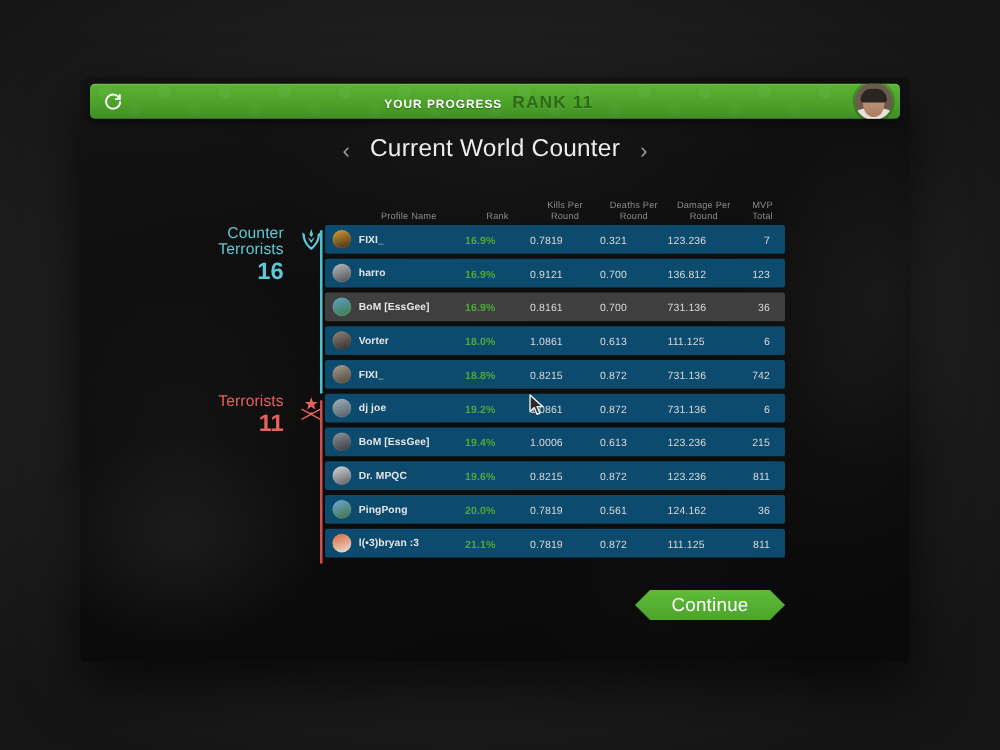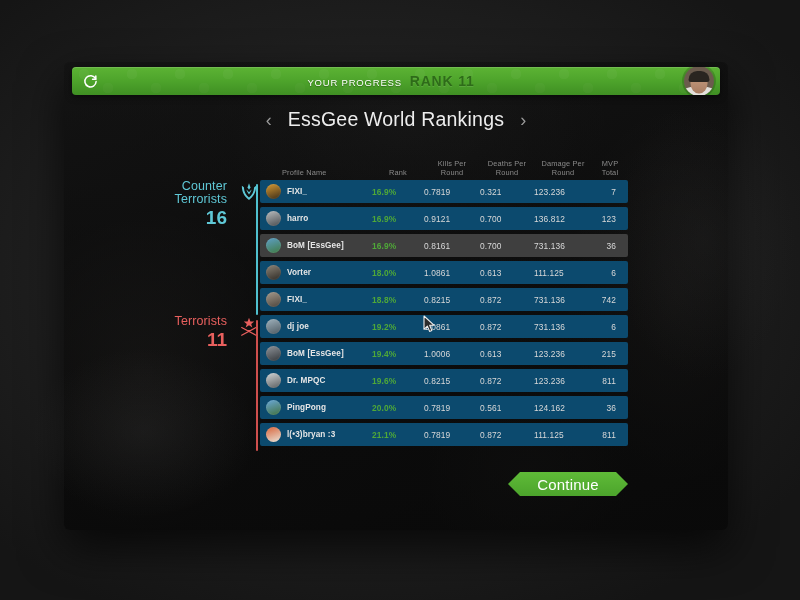--- a/index.html
+++ b/index.html
@@ -98,21 +98,21 @@
     position: relative;
     z-index: 2;
     flex: 1;
     display: flex;
     align-items: baseline;
     justify-content: center;
     gap: 8px;
   }
   #progress-title {
     font-size: 9.5px;
-    font-weight: normal;
+    font-weight: bold;
     letter-spacing: .8px;
     color: #ffffff;
     text-shadow: 0 1px 1px rgba(0,0,0,.35);
   }
   #progress-rank {
     font-size: 14px;
     font-weight: bold;
     letter-spacing: .8px;
     color: #2e6b19;
     text-shadow: 0 1px 0 rgba(255,255,255,.10);
@@ -236,21 +236,21 @@
     display: flex;
     align-items: flex-end;
     height: 30px;
     padding-bottom: 3px;
     color: #8a8a8a;
     font-size: 7.4px;
     line-height: 9px;
     letter-spacing: .15px;
   }
   .table-head .th { text-align: center; }
-  .table-head .th-name { text-align: left; }
+  .table-head .th-name { text-align: center; }
 
   .col-name   { width: 112px; padding-left: 22px; }
   .col-rank   { width: 52px; }
   .col-kpr    { width: 56px; }
   .col-dpr    { width: 54px; }
   .col-dmg    { width: 58px; }
   .col-mvp    { width: 36px; }
 
   .row {
     display: flex;
@@ -343,21 +343,21 @@
       </div>
       <div id="avatar">
         <div class="hood"></div>
         <div class="face"></div>
         <div class="hair"></div>
       </div>
     </div>
 
     <div id="page-header">
       <span class="nav-chevron">‹</span>
-      <span id="page-title">EssGee World Rankings</span>
+      <span id="page-title">Current World Counter</span>
       <span class="nav-chevron">›</span>
     </div>
 
     <div id="scoreboard">
 
       <div class="team-block" id="team-ct">
         <div class="team-text">
           <span class="team-name">Counter</span>
           <span class="team-name">Terrorists</span>
           <span class="team-score">16</span>

